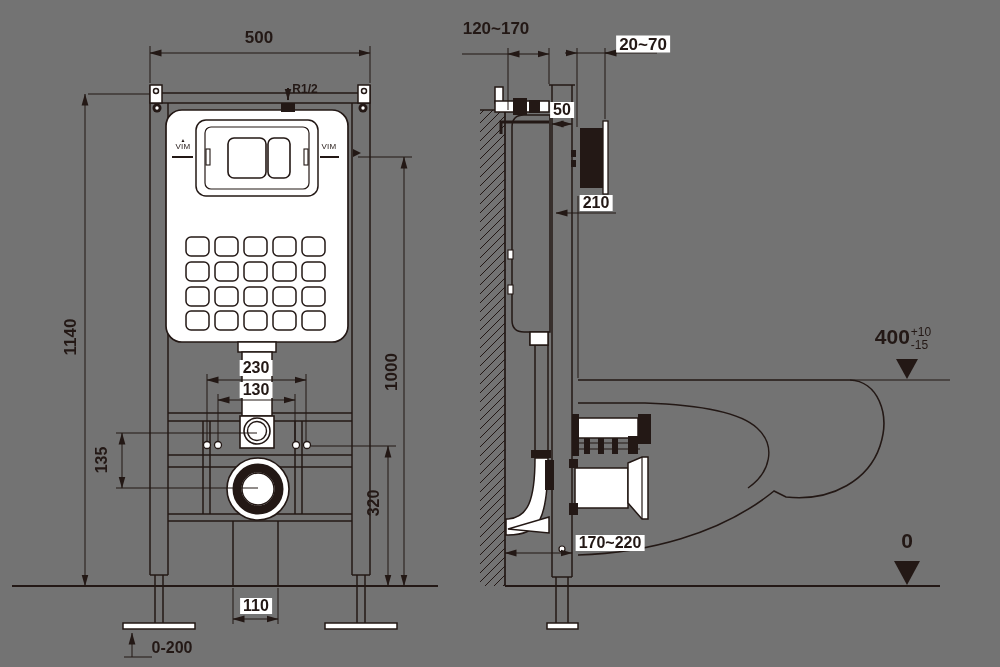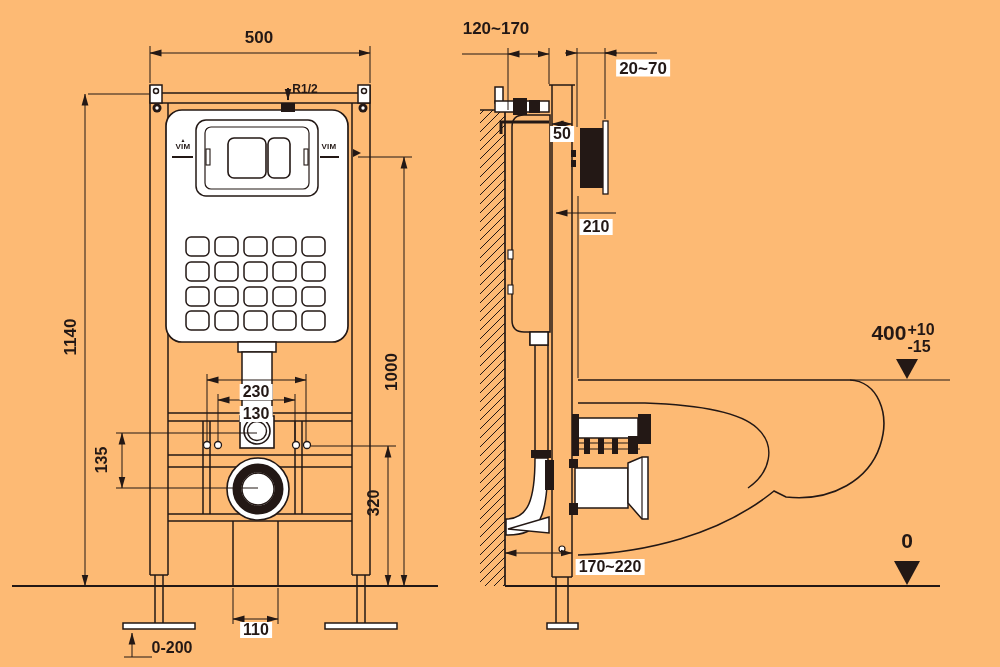--- a/index.html
+++ b/index.html
@@ -1,32 +1,32 @@
 <!DOCTYPE html>
 <html><head>
 <meta charset="utf-8">
 <style>
   html,body{margin:0;padding:0;background:#fff;}
-  #stage{position:relative;width:1000px;height:667px;background:#fdba74;overflow:hidden;
+  #stage{position:relative;width:1000px;height:667px;background:#737373;overflow:hidden;
          font-family:"Liberation Sans",sans-serif;color:#231815;}
   #stage svg{position:absolute;left:0;top:0;}
   .lbl{position:absolute;font-weight:bold;color:#231815;white-space:nowrap;
        transform:translate(-50%,-50%);line-height:1;}
   .v{transform:translate(-50%,-50%) rotate(-90deg);}
-  .bg{background:#fff;padding:0 3px;margin-top:24px;}
+  .bg{background:#fff;padding:0 3px;}
   .s16{font-size:16px;}
   .s17{font-size:17px;}
   .s21{font-size:21px;}
   .s11{font-size:12px;}
   .tolwrap{display:flex;align-items:flex-start;}
   .tolmain{font-size:21px;font-weight:bold;}
   .tolcol{display:flex;flex-direction:column;margin-left:1px;}
-  .tolcol span{font-size:16px;font-weight:bold;line-height:1.05;}
+  .tolcol span{font-size:12px;font-weight:normal;line-height:1.05;}
   .vim{display:flex;flex-direction:column;align-items:center;font-size:8px;
-       font-weight:bold;letter-spacing:.3px;}
+       font-weight:normal;letter-spacing:.3px;}
   .vim .tri{font-size:5px;line-height:1;}
 </style>
 </head>
 <body>
 
 <div id="stage">
 
 <svg width="1000" height="667" viewBox="0 0 1000 667">
   <defs>
     <marker id="arr" viewBox="0 0 12 8" refX="11.5" refY="4" markerWidth="12" markerHeight="8" orient="auto-start-reverse" markerUnits="userSpaceOnUse">

